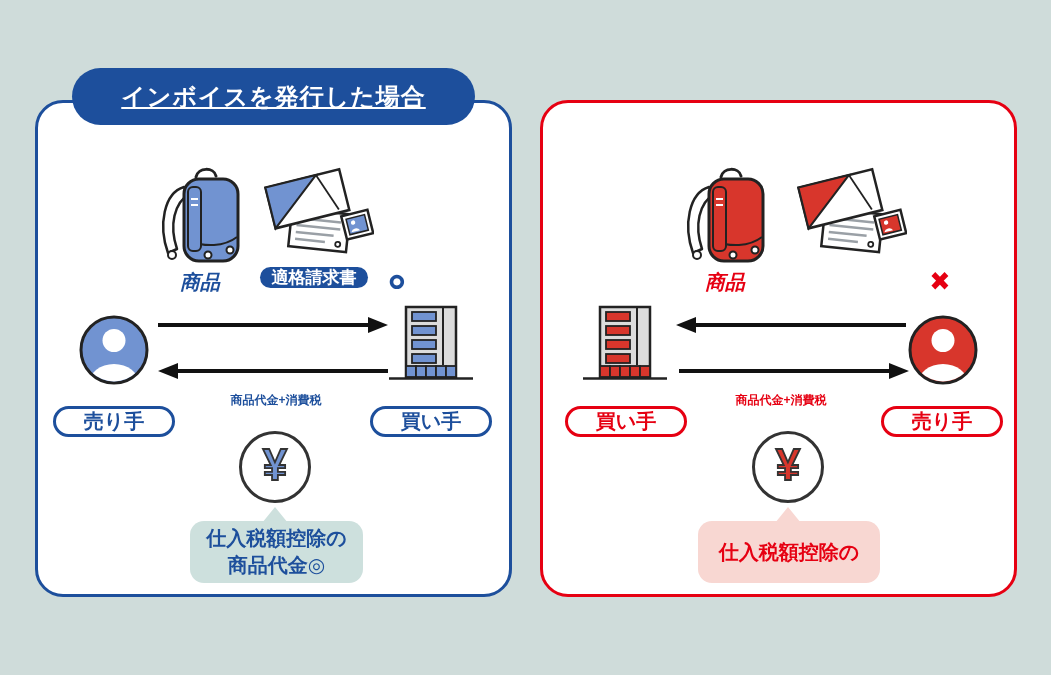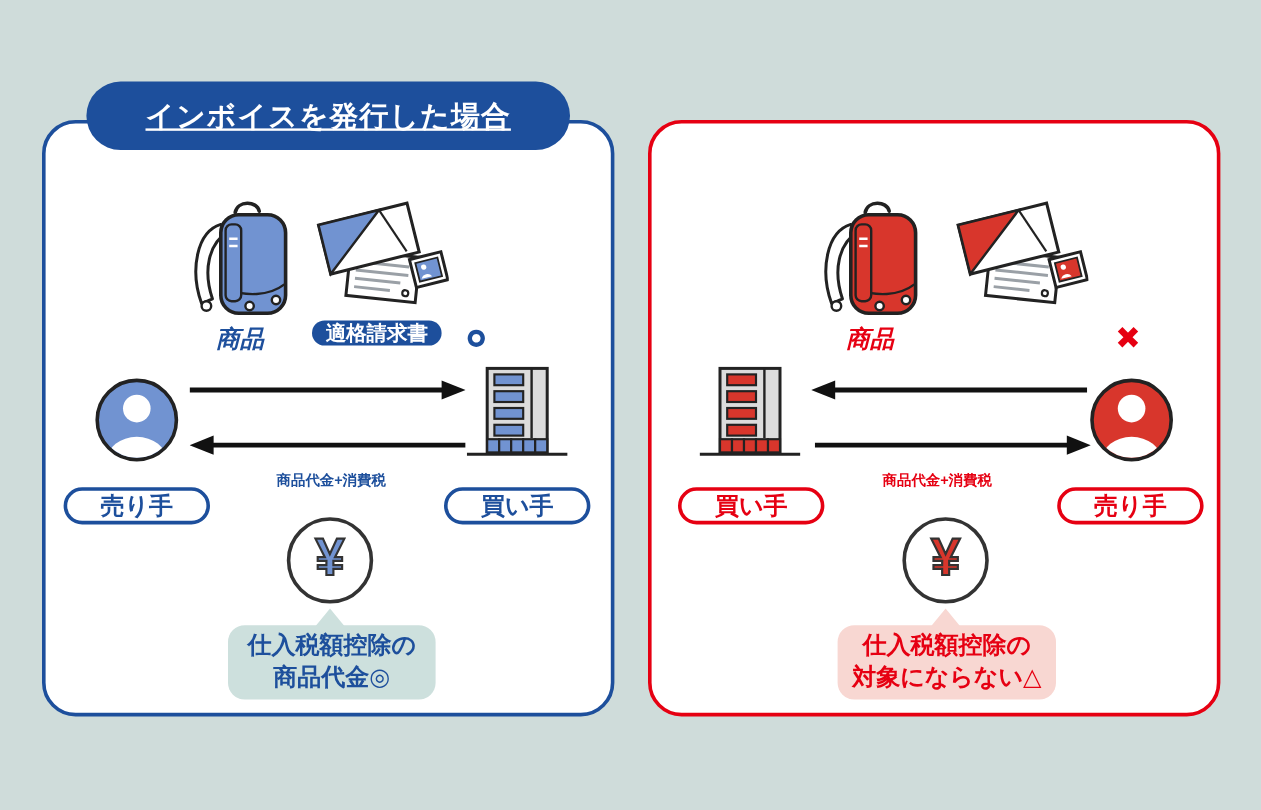--- a/index.html
+++ b/index.html
@@ -318,17 +318,16 @@
 
     <div class="payment-label">商品代金+消費税</div>
 
     <div class="coin" style="left:209px;">
       <span class="yen">¥</span>
     </div>
 
     <div class="bubble-pointer" style="left:232px;"></div>
     <div class="bubble" style="left:155px;width:182px;">
       <div>仕入税額控除の</div>
-      <div>対象にならない△</div>
     </div>
   </div>
 
 </div>
 
 </body></html>

